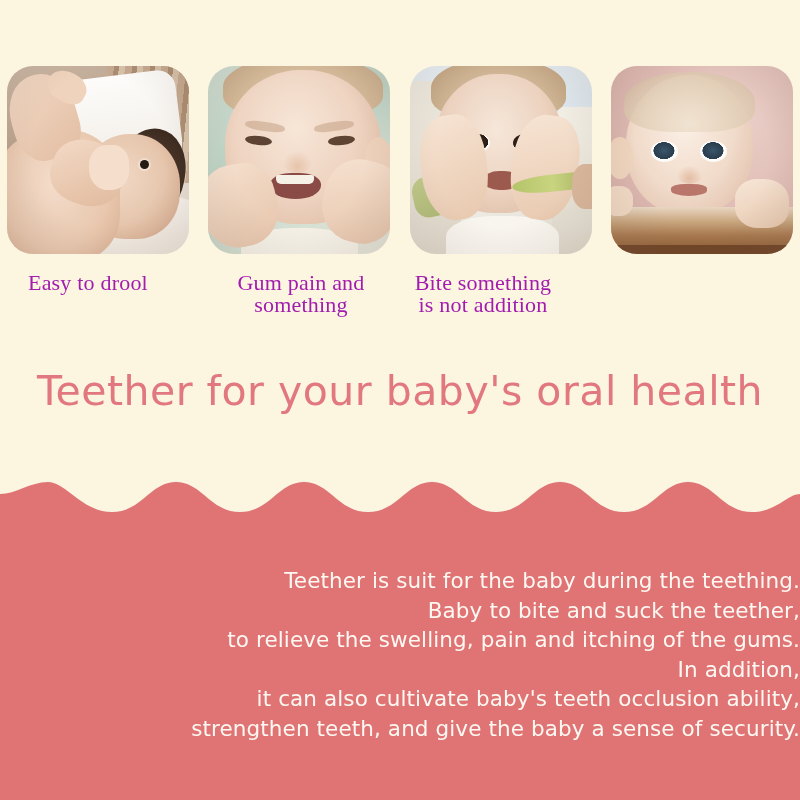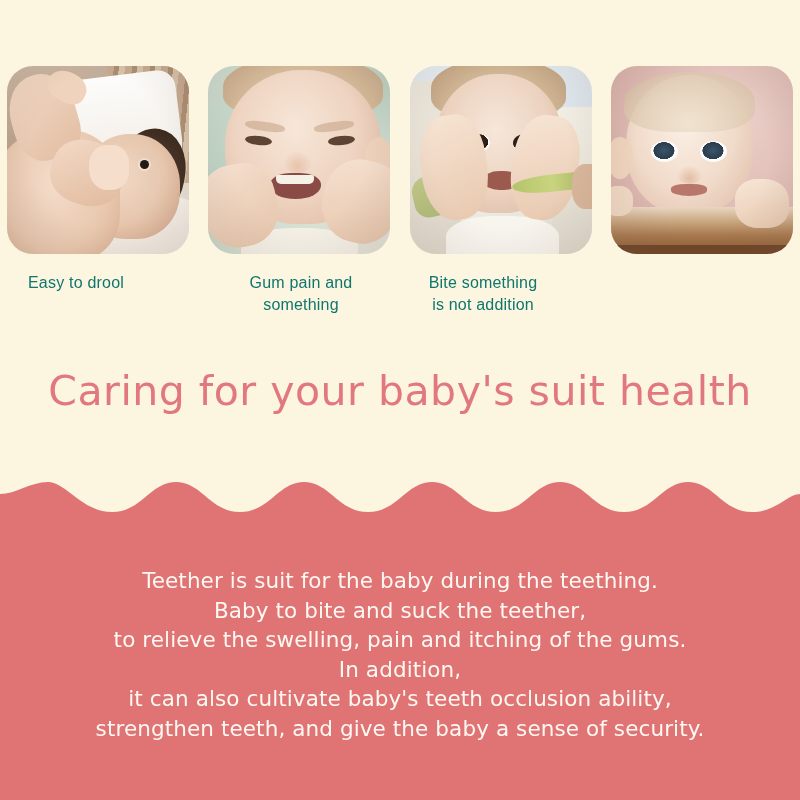--- a/index.html
+++ b/index.html
@@ -308,23 +308,23 @@
     top: 272px;
     width: 800px;
     display: flex;
     padding: 0 7px;
     box-sizing: border-box;
   }
   .caption {
     width: 182px;
     flex: 0 0 auto;
     text-align: center;
-    color: #0f766e;
-    font-family: Liberation Sans, sans-serif;
-    font-size: 16px;
+    color: #a21caf;
+    font-family: Liberation Serif, serif;
+    font-size: 22px;
     line-height: 22px;
     letter-spacing: .2px;
     white-space: pre-line;
   }
   .caption.left-align { text-align: left; padding-left: 21px; }
 
   
   .headline {
     position: absolute;
     left: 0;
@@ -364,21 +364,21 @@
     height: 286px;
     background: #e07475;
   }
 
   
   .paragraph {
     position: absolute;
     left: 0;
     top: 566px;
     width: 800px;
-    text-align: center;
+    text-align: right;
     color: #fdf8f2;
     font-family: "DejaVu Sans", sans-serif;
     font-size: 21.5px;
     line-height: 29.5px;
     letter-spacing: .1px;
     white-space: pre-line;
   }
 </style>
 </head>
 <body>
@@ -469,21 +469,21 @@
     </div>
 
     <div class="captions">
       <div class="caption left-align">Easy to drool</div>
       <div class="caption">Gum pain and
 something</div>
       <div class="caption">Bite something
 is not addition</div>
     </div>
 
-    <div class="headline">Caring for your baby's suit health</div>
+    <div class="headline">Teether for your baby's oral health</div>
   </div>
 
   <div class="wave-wrap">
     <svg class="wave-svg" viewBox="0 0 800 60" preserveAspectRatio="none">
       <path d="M0,24
                C 16,24 30,12 48,12
                C 66,12 82,42 112,42
                C 142,42 150,12 176,12
                C 202,12 210,42 240,42
                C 270,42 278,12 304,12

